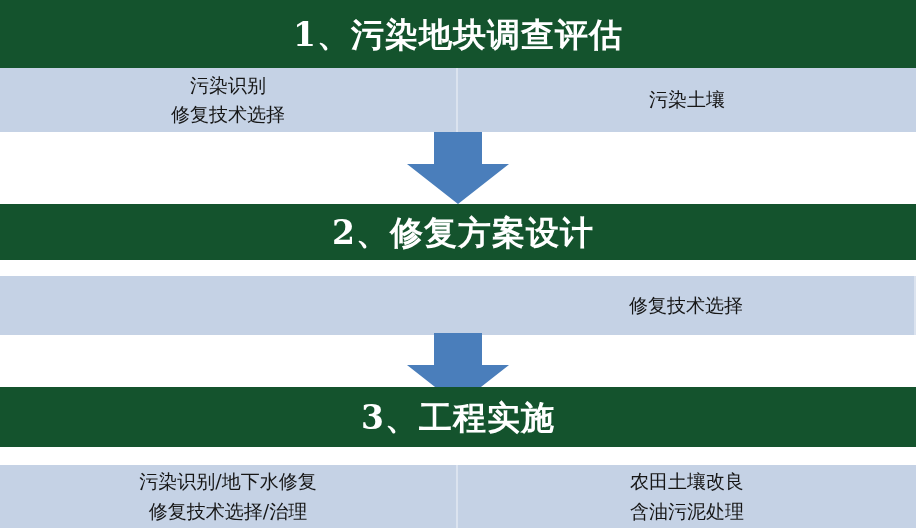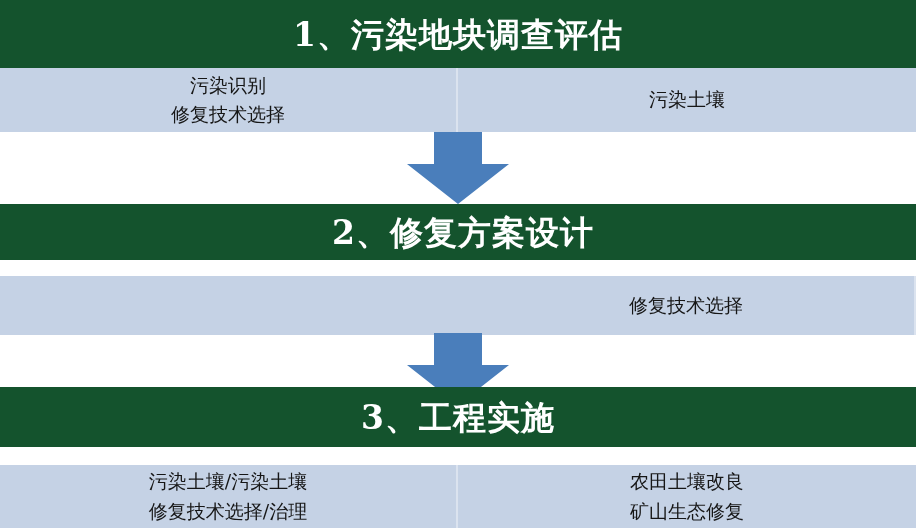--- a/index.html
+++ b/index.html
@@ -122,22 +122,22 @@
       <polygon points="27,0 75,0 75,32 102,32 51,72 0,32 27,32" fill="#4a7ebb"></polygon>
     </svg>
   </div>
 
   <div class="stage-header" style="top:387px; height:60px;">
     <span class="stage-title">3、工程实施</span>
   </div>
 
   <div class="stage-content" style="top:465px; height:63px;">
     <div class="content-col left">
-      <span class="content-item">污染土壤/污染土壤</span>
+      <span class="content-item">污染识别/地下水修复</span>
       <span class="content-item">修复技术选择/治理</span>
     </div>
     <div class="content-col right">
       <span class="content-item">农田土壤改良</span>
-      <span class="content-item">矿山生态修复</span>
+      <span class="content-item">含油污泥处理</span>
     </div>
   </div>
 
 </div>
 
 </body></html>

